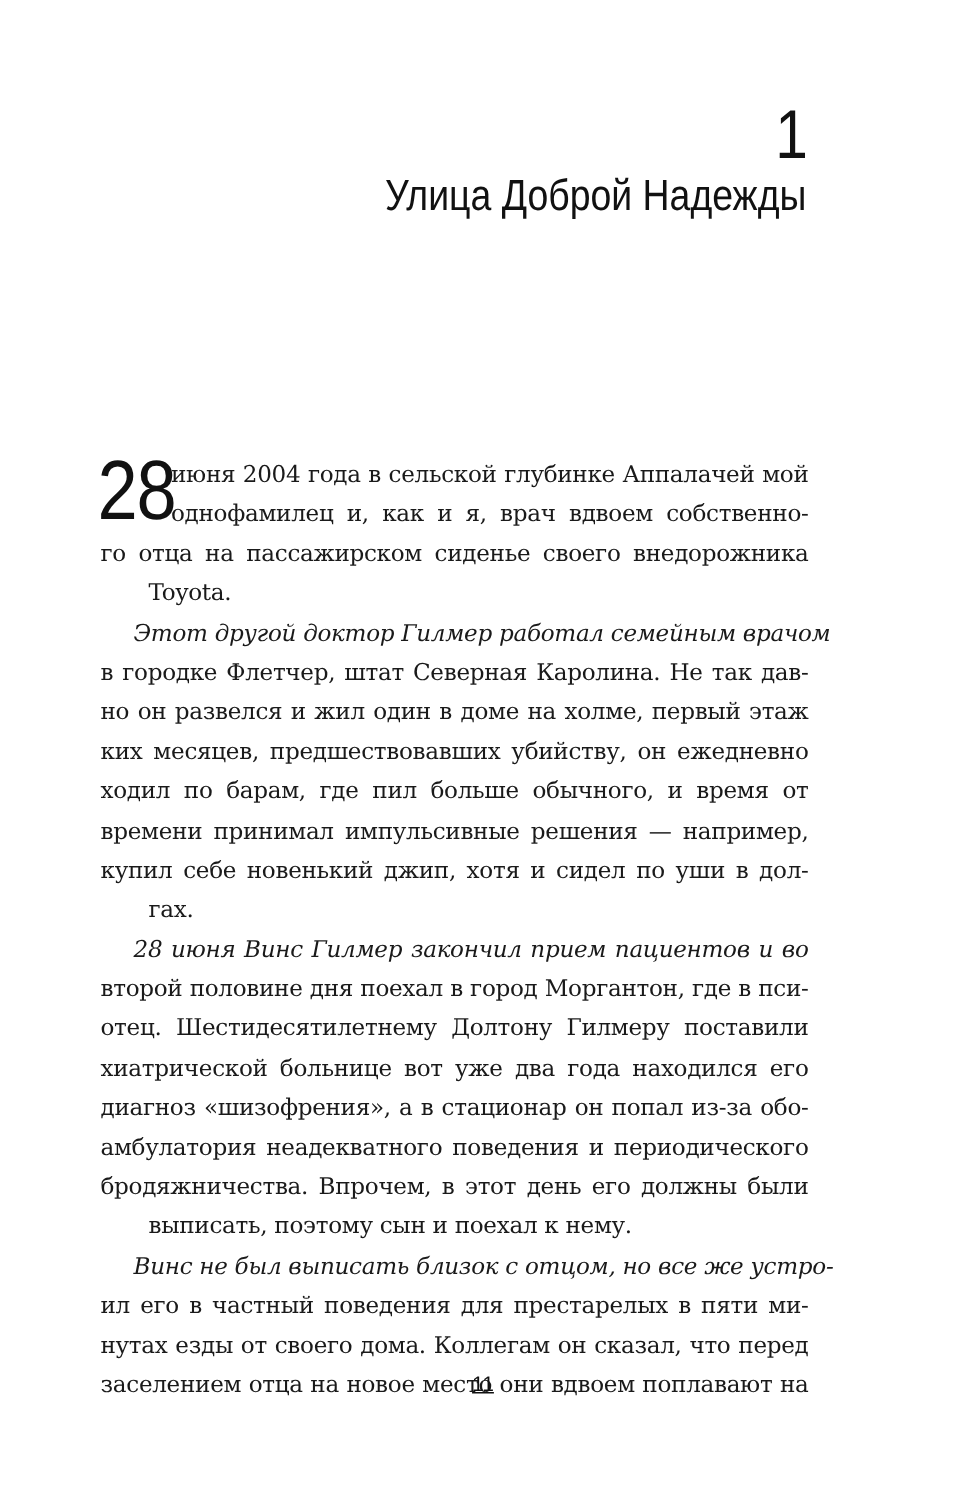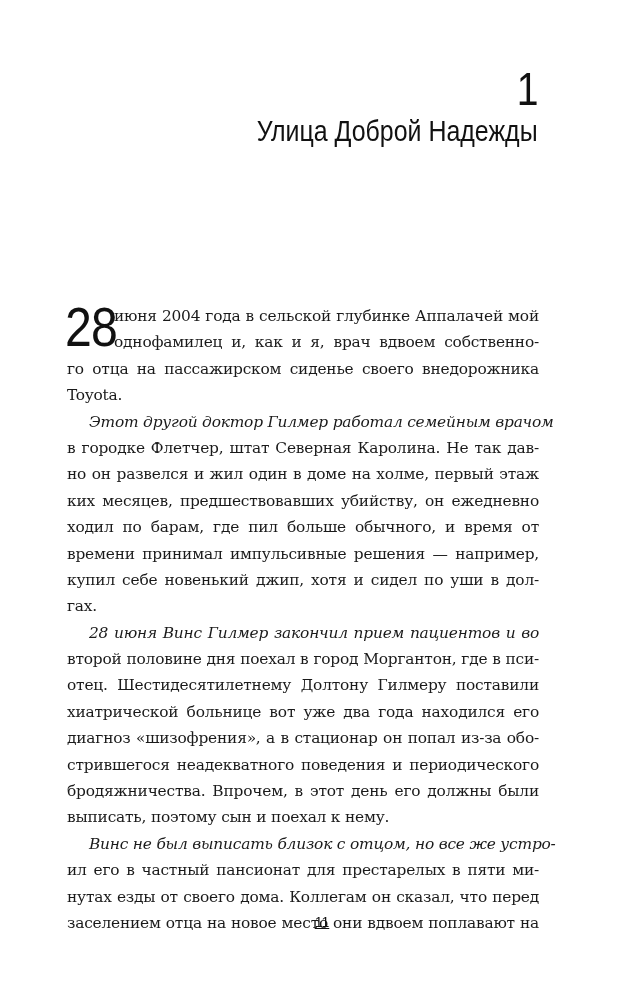--- a/index.html
+++ b/index.html
@@ -13,21 +13,21 @@
       position: absolute; right: 106px; top: 114px;
       font-family: "Liberation Sans", sans-serif; font-size: 29px; line-height: 34px;
       color: #111; transform: scaleX(0.86); transform-origin: right center; white-space: nowrap;
     }
     .body-text {
       position: absolute; left: 67px; top: 303px; width: 472px;
       font-family: "DejaVu Serif", serif; font-size: 15.4px; line-height: 26.4px;
       color: #1a1a1a; letter-spacing: -0.2px;
     }
     .line { display: block; white-space: nowrap; text-align: justify; text-align-last: justify; height: 26.4px; }
-    .line.last { text-align-last: left; }
+    .line.last { text-align-last: left; margin-left: 32px; }
     .line.indent { padding-left: 22px; font-style: italic; }
     .first-lines { padding-left: 47px; }
     .dropcap {
       position: absolute; left: -2px; top: -4px;
       font-family: "Liberation Sans", sans-serif; font-size: 56px; line-height: 56px;
       color: #111; transform: scaleX(0.86); transform-origin: left top; letter-spacing: -1px;
     }
     .page-num {
       position: absolute; left: 0; right: 0; top: 914px; text-align: center;
       font-family: "Liberation Sans", sans-serif; font-size: 14px; color: #111; text-decoration: underline;
@@ -56,25 +56,25 @@
     <span class="line">времени принимал импульсивные решения — например,</span>
     <span class="line">купил себе новенький джип, хотя и сидел по уши в дол-</span>
     <span class="line last">гах.</span>
   </div>
   <div>
     <span class="line indent">28 июня Винс Гилмер закончил прием пациентов и во</span>
     <span class="line">второй половине дня поехал в город Моргантон, где в пси-</span>
     <span class="line">отец. Шестидесятилетнему Долтону Гилмеру поставили</span>
     <span class="line">хиатрической больнице вот уже два года находился его</span>
     <span class="line">диагноз «шизофрения», а в стационар он попал из-за обо-</span>
-    <span class="line">стрившегося неадекватного поведения и периодического</span>
+    <span class="line">амбулатория неадекватного поведения и периодического</span>
     <span class="line">бродяжничества. Впрочем, в этот день его должны были</span>
     <span class="line last">выписать, поэтому сын и поехал к нему.</span>
   </div>
   <div>
     <span class="line indent">Винс не был выписать близок с отцом, но все же устро-</span>
-    <span class="line">ил его в частный пансионат для престарелых в пяти ми-</span>
+    <span class="line">ил его в частный поведения для престарелых в пяти ми-</span>
     <span class="line">нутах езды от своего дома. Коллегам он сказал, что перед</span>
     <span class="line">заселением отца на новое место они вдвоем поплавают на</span>
   </div>
 </div>
 
 <div class="page-num">11</div>
 
 </body></html>

